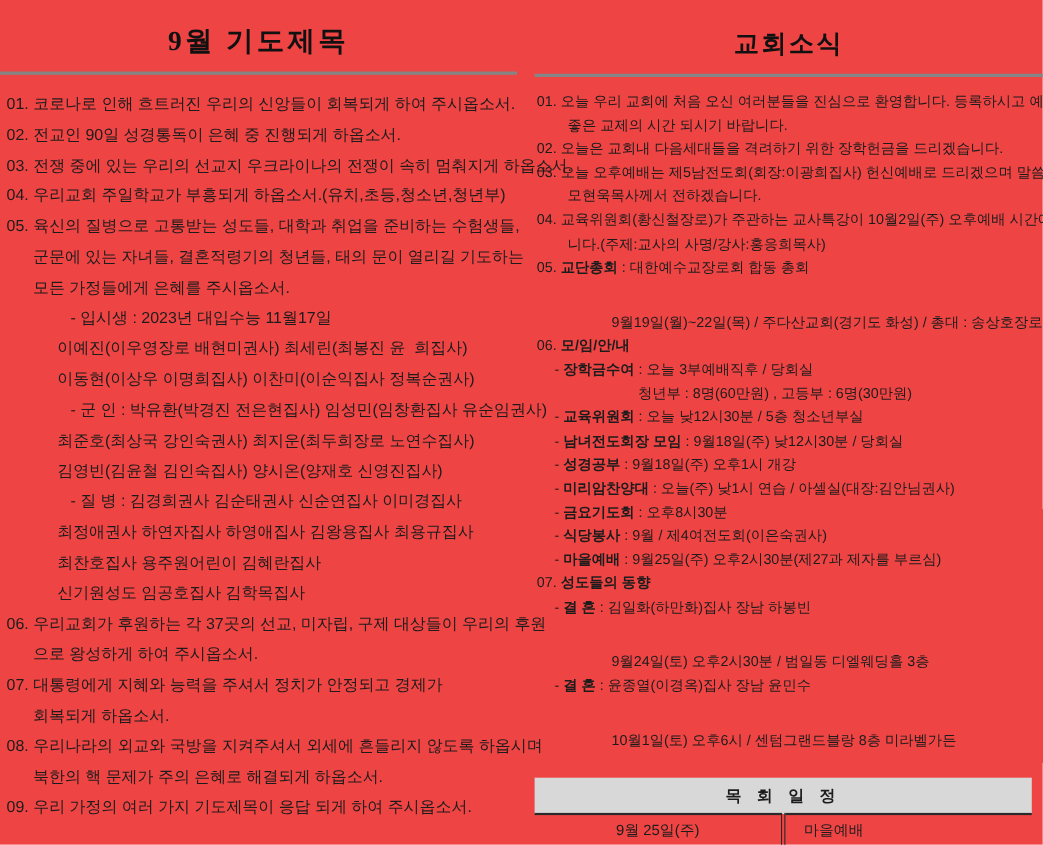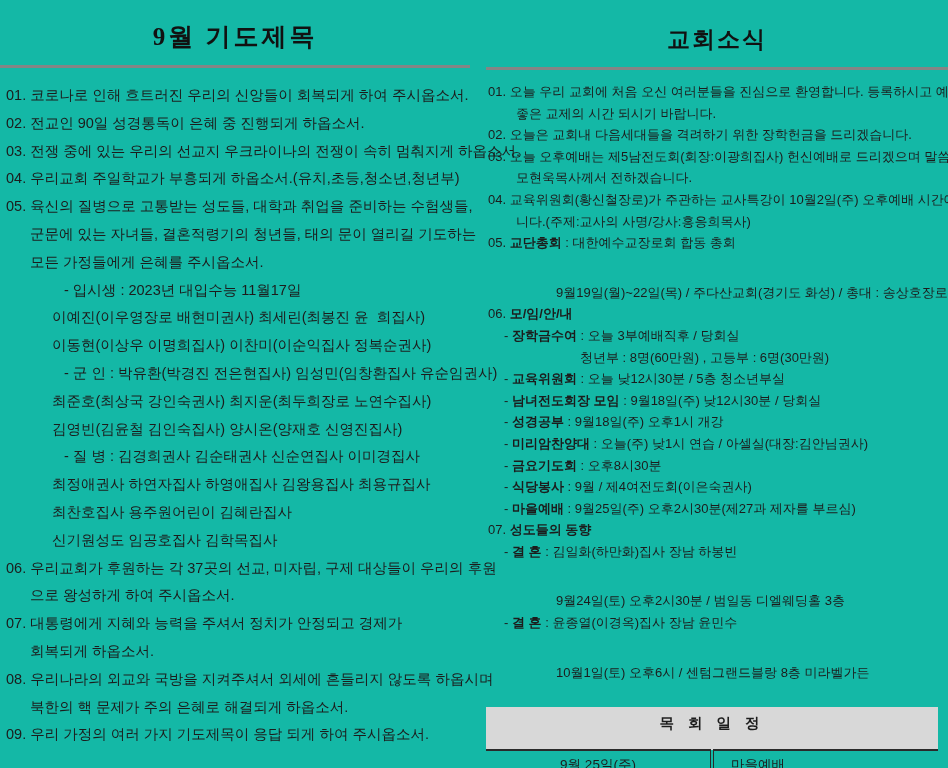--- a/index.html
+++ b/index.html
@@ -1,21 +1,21 @@
 <!DOCTYPE html>
 <html><head>
 <meta charset="utf-8">
 <style>
   html,body{margin:0;padding:0;background:#ffffff;}
   body{
     width:948px;height:768px;overflow:hidden;
     font-family:"Liberation Sans","DejaVu Sans",sans-serif;
     color:#1c1c1c;
   }
-  .page{position:relative;width:948px;height:768px;background:#14b8a6;display:flex;}
+  .page{position:relative;width:948px;height:768px;background:#ef4444;display:flex;}
   .col{box-sizing:border-box;}
   .col.left{width:470px;padding-top:14px;}
   .col.right{width:462px;margin-left:16px;padding-top:14px;}
 
   .col-title{
     font-family:"Liberation Serif","DejaVu Serif",serif;
     font-weight:bold;text-align:center;margin:0;color:#111;
   }
   .left .col-title{font-size:25px;letter-spacing:3px;padding-top:6px;margin-bottom:12px;}
   .right .col-title{font-size:23px;letter-spacing:2px;padding-top:10px;margin-bottom:12px;}
@@ -36,21 +36,21 @@
   .right .ind-2{padding-left:70px;margin-top:28px;}
   .right .ind-3{padding-left:18px;}
   .right .ind-4{padding-left:94px;}
 
   table.schedule{
     width:452px;border-collapse:collapse;margin-top:24px;
     font-size:13.5px;table-layout:fixed;color:#1c1c1c;
   }
   .schedule thead th{
     background:#d8d8d8;font-weight:bold;letter-spacing:5px;
-    padding:7px 0 16px 0;border-bottom:2px solid #2a2a2a;font-size:14.5px;text-align:center;
+    padding:7px 0 6px 0;border-bottom:2px solid #2a2a2a;font-size:14.5px;text-align:center;
   }
   .schedule td{border-bottom:2px solid #701a75;padding:5px 0;white-space:pre;}
   .schedule td.date{width:118px;text-align:center;}
   .schedule td.event{border-left:4px double #2a2a2a;padding-left:17px;}
 </style>
 </head>
 <body>
 
 <div class="page">
 

